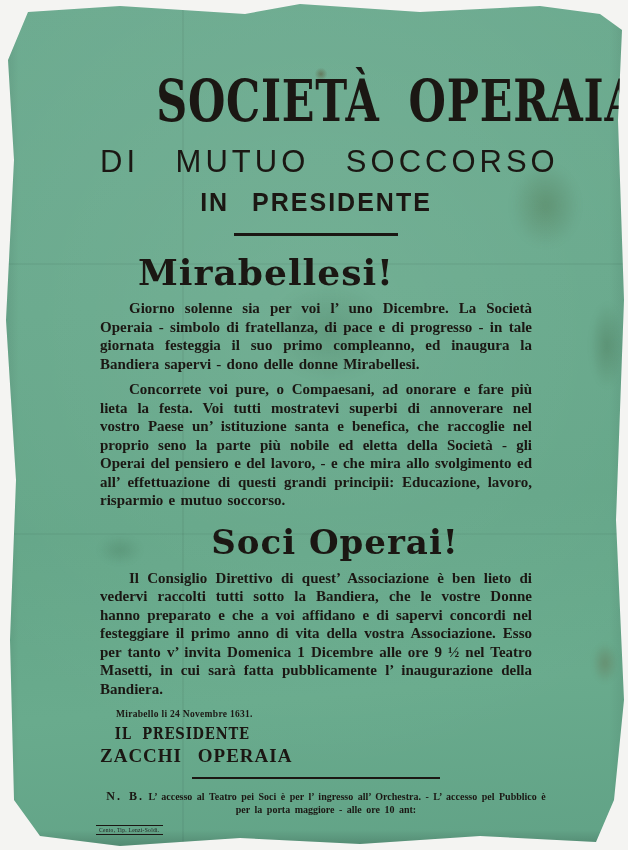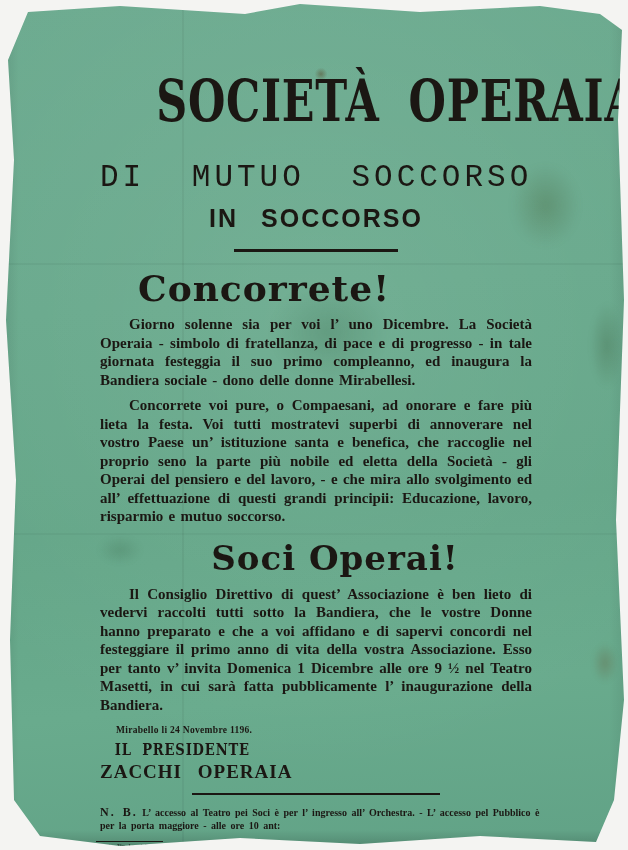--- a/index.html
+++ b/index.html
@@ -40,21 +40,21 @@
 
   .content{position:relative;padding:72px 96px 0 100px;}
   .t-center{text-align:center;}
 
   .title1{
     margin:0;font-family:"DejaVu Serif", serif;font-weight:bold;
     font-size:58px;line-height:58px;letter-spacing:1px;word-spacing:18px;
     transform:scaleX(0.74);transform-origin:center;white-space:nowrap;
   }
   .title2{
-    margin:32px 0 0 0;font-family:Liberation Mono, monospace;font-weight:normal;
+    margin:16px 0 0 0;font-family:Liberation Sans, sans-serif;font-weight:normal;
     font-size:31px;line-height:32px;letter-spacing:4px;word-spacing:24px;white-space:nowrap;
   }
   .title3{
     margin:11px 0 0 0;font-family:"Liberation Sans", sans-serif;font-weight:bold;
     font-size:25px;line-height:26px;letter-spacing:2px;word-spacing:14px;
   }
   .head-rule{width:164px;height:3px;background:#1b1713;margin:18px auto 0 auto;}
 
   .sec-head{
     margin:16px 0 0 0;font-family:"DejaVu Serif", serif;font-weight:bold;
@@ -73,21 +73,21 @@
     font-family:"DejaVu Serif", serif;font-weight:bold;font-size:16px;line-height:18px;
     letter-spacing:1px;word-spacing:6px;display:inline-block;transform:scaleX(0.82);
   }
   .sig-name{
     font-weight:bold;font-size:19px;line-height:22px;letter-spacing:1px;word-spacing:10px;margin-top:2px;
   }
   .sig-rule{width:248px;height:2px;background:#1b1713;margin:10px auto 0 auto;}
 
   .footnote{
     margin:11px auto 2px auto;width:452px;font-weight:bold;font-size:10px;line-height:13px;
-    word-spacing:2px;
+    text-align:center;word-spacing:2px;
   }
   .nb-label{font-size:12px;letter-spacing:2px;}
   .imprint{
     margin:4px 0 0 -4px;display:inline-block;
     border-top:1px solid #1b1713;border-bottom:1px solid #1b1713;
     font-size:5.5px;line-height:8px;padding:0 3px;color:#222;letter-spacing:0.3px;
   }
 </style>
 </head>
 <body>
@@ -103,32 +103,32 @@
   <span class="crease-v"></span>
   <span class="crease-h1"></span>
   <span class="crease-h2"></span>
   <span class="shadow-band"></span>
 
   <div class="content">
 
     <div class="t-center">
       <h1 class="title1">SOCIETÀ OPERAIA</h1>
       <h2 class="title2">DI MUTUO SOCCORSO</h2>
-      <h3 class="title3">IN SOCCORSO</h3>
+      <h3 class="title3">IN PRESIDENTE</h3>
       <div class="head-rule"></div>
     </div>
 
-    <h4 class="sec-head">Concorrete!</h4>
-    <p class="para">Giorno solenne sia per voi l’ uno Dicembre. La Società Operaia - simbolo di fratellanza, di pace e di progresso - in tale giornata festeggia il suo primo compleanno, ed inaugura la Bandiera sociale - dono delle donne Mirabellesi.</p>
+    <h4 class="sec-head">Mirabellesi!</h4>
+    <p class="para">Giorno solenne sia per voi l’ uno Dicembre. La Società Operaia - simbolo di fratellanza, di pace e di progresso - in tale giornata festeggia il suo primo compleanno, ed inaugura la Bandiera sapervi - dono delle donne Mirabellesi.</p>
     <p class="para">Concorrete voi pure, o Compaesani, ad onorare e fare più lieta la festa. Voi tutti mostratevi superbi di annoverare nel vostro Paese un’ istituzione santa e benefica, che raccoglie nel proprio seno la parte più nobile ed eletta della Società - gli Operai del pensiero e del lavoro, - e che mira allo svolgimento ed all’ effettuazione di questi grandi principii: Educazione, lavoro, risparmio e mutuo soccorso.</p>
 
     <h4 class="sec-head second">Soci Operai!</h4>
     <p class="para">Il Consiglio Direttivo di quest’ Associazione è ben lieto di vedervi raccolti tutti sotto la Bandiera, che le vostre Donne hanno preparato e che a voi affidano e di sapervi concordi nel festeggiare il primo anno di vita della vostra Associazione. Esso per tanto v’ invita Domenica 1 Dicembre alle ore 9 ½ nel Teatro Masetti, in cui sarà fatta pubblicamente l’ inaugurazione della Bandiera.</p>
 
-    <p class="dateline">Mirabello li 24 Novembre 1196.</p>
+    <p class="dateline">Mirabello li 24 Novembre 1631.</p>
 
     <div class="signature">
       <div><span class="sig-role">IL PRESIDENTE</span></div>
       <div class="sig-name">ZACCHI OPERAIA</div>
       <div class="sig-rule"></div>
     </div>
 
     <p class="footnote"><span class="nb-label">N. B.</span><span> L’ accesso al Teatro pei Soci è per l’ ingresso all’ Orchestra. - L’ accesso pel Pubblico è per la porta maggiore - alle ore 10 ant:</span></p>
 
     <div class="imprint">Cento, Tip. Lenzi-Soldi.</div>

